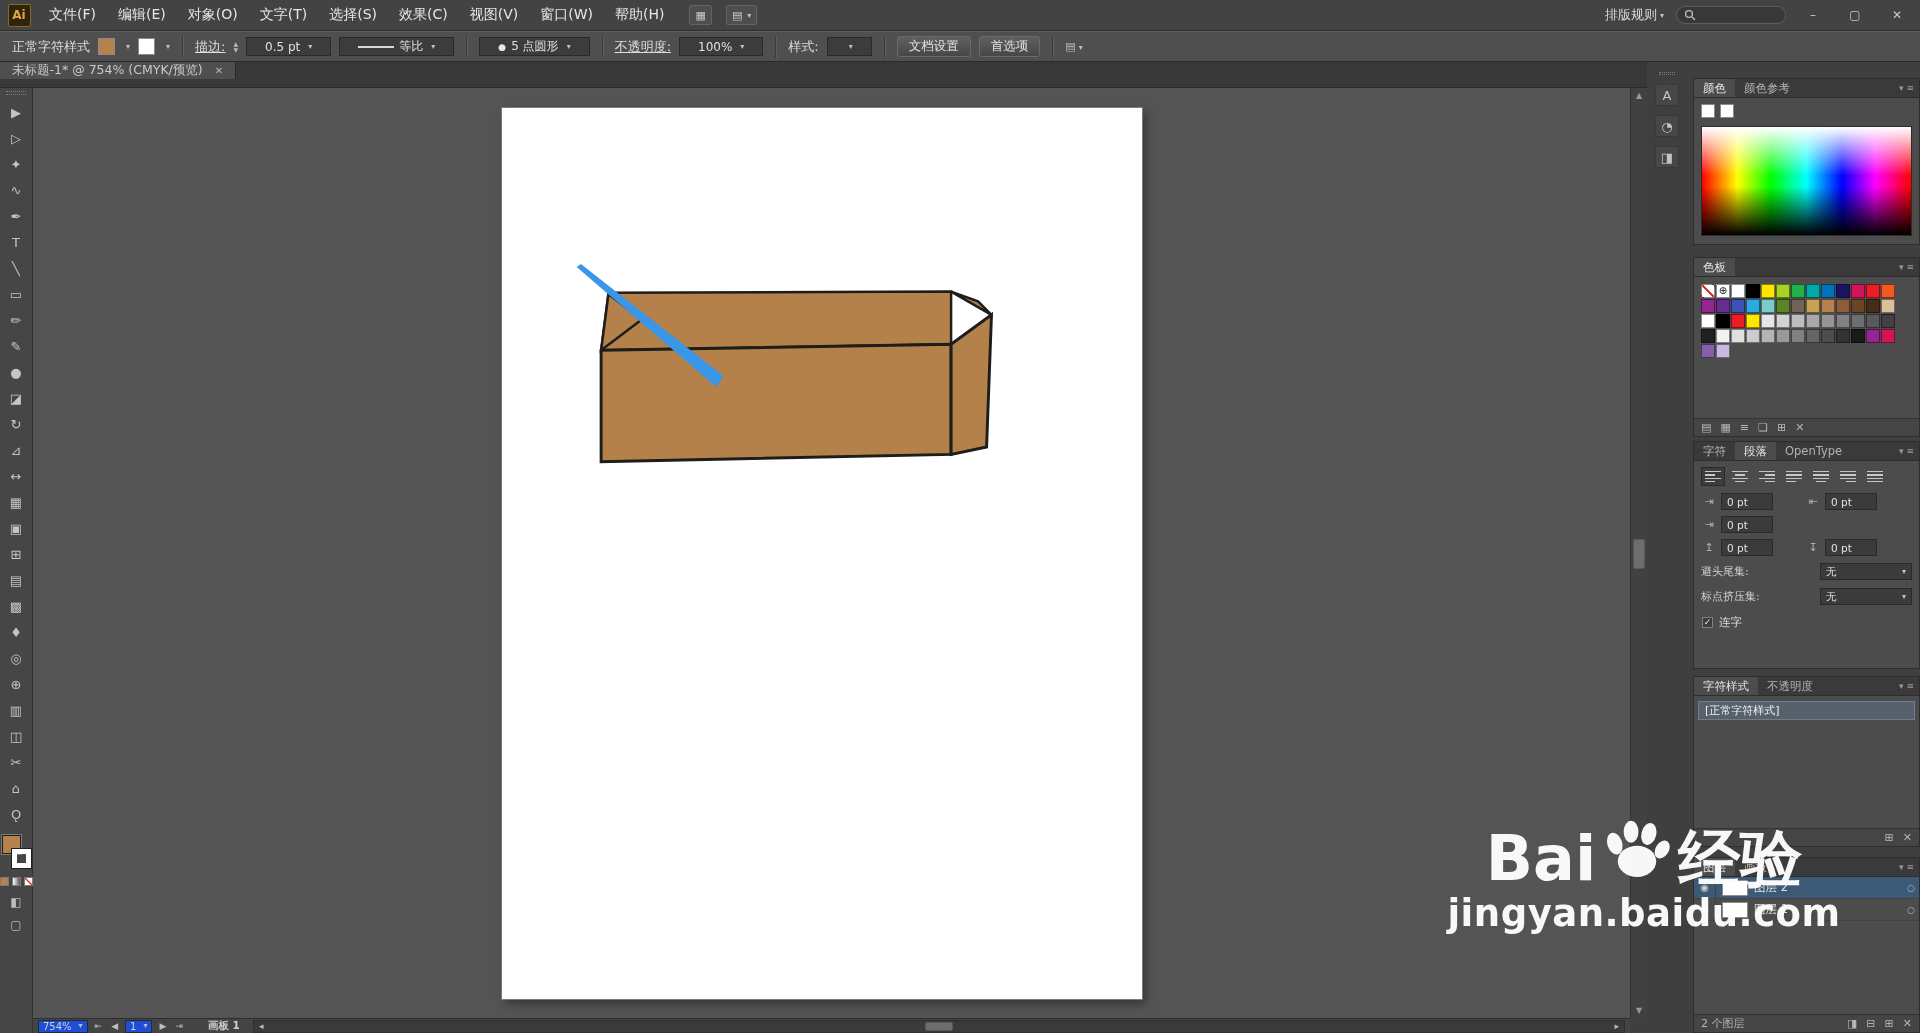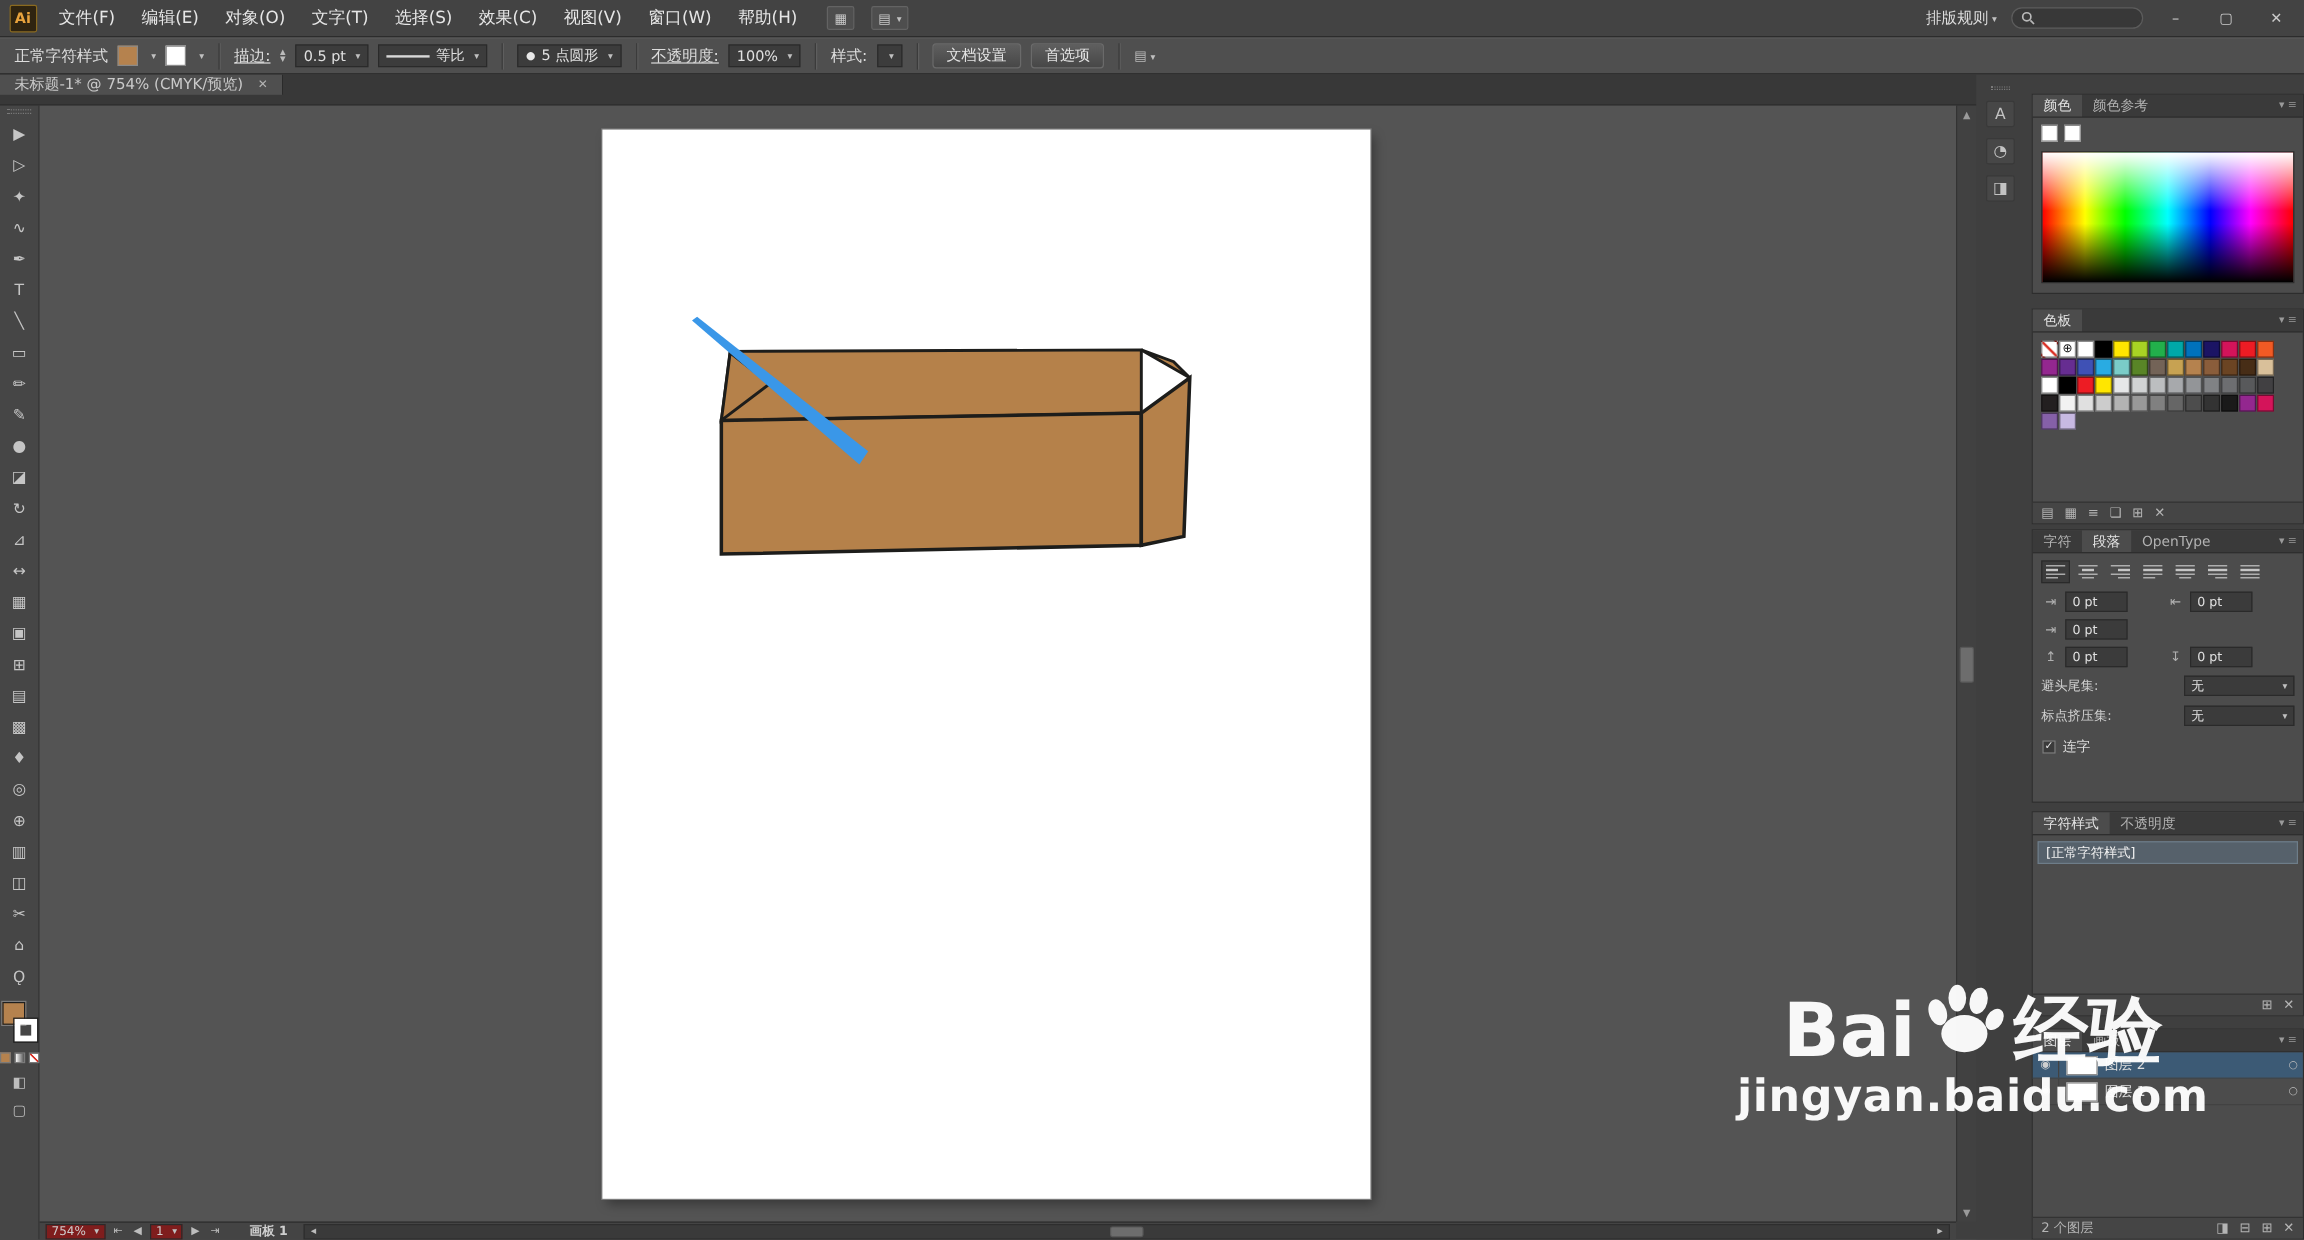--- a/index.html
+++ b/index.html
@@ -30,21 +30,21 @@
   
   .controlbar { position:absolute; left:0; top:31px; width:1920px; height:31px; background:#4f4f4f;
     border-top:1px solid #606060; border-bottom:1px solid #2a2a2a; display:flex; align-items:center;
     padding:0 12px; gap:8px; font-size:13px; z-index:9;}
   .cb-sep { width:1px; height:22px; background:#3b3b3b; box-shadow:1px 0 0 #5e5e5e; margin:0 4px;}
   .chip { width:17px; height:17px; border:1px solid #8a8a8a; background:#fff; }
   .chip-none { background:linear-gradient(to top right,#fff 44%,#d93025 46%,#d93025 54%,#fff 56%); }
   .underlink { text-decoration:underline; }
   .stepper { display:flex; flex-direction:column; gap:1px; font-size:6px; color:#bbb; line-height:5px;}
   .cb-box { height:19px; background:#3c3c3c; border:1px solid #2a2a2a; display:flex; align-items:center;
-    padding:0 6px; gap:5px; font-size:12px; color:#e0e0e0;}
+    padding:0 18px; gap:5px; font-size:12px; color:#e0e0e0;}
   .profile-line { display:inline-block; width:36px; height:2px; background:#d8d8d8; }
   .brush-dot { font-size:9px; color:#e8e8e8; }
   .cb-btn { height:21px; border:1px solid #6a6a6a; border-radius:3px;
     background:linear-gradient(#5f5f5f,#474747); padding:0 11px; display:flex; align-items:center;
     font-size:12.5px; color:#e3e3e3;}
 
   
   .tabbar { position:absolute; left:0; top:62px; width:1647px; height:26px; background:#383838;
     border-bottom:1px solid #2a2a2a; display:flex; align-items:flex-start; }
   .doc-tab { background:#4f4f4f; color:#c9c9c9; display:flex; align-items:center; padding:0 12px;
@@ -78,21 +78,21 @@
   .vscroll { position:absolute; left:1630px; top:88px; width:17px; height:930px; background:#414141;
     border-left:1px solid #333; }
   .vs-arrow { height:15px; display:flex; align-items:center; justify-content:center; color:#9a9a9a; font-size:8px;}
   .vs-arrow.bottom { position:absolute; bottom:0; left:0; right:0; }
   .vs-thumb { position:absolute; left:2px; top:451px; width:12px; height:30px; background:#6d6d6d;
     border:1px solid #585858; border-radius:2px;}
 
   .statusbar { position:absolute; left:33px; top:1018px; width:1597px; height:15px; background:#444;
     border-top:1px solid #2e2e2e; display:flex; align-items:center; font-size:10.5px; gap:5px;
     padding:0 5px; color:#cfcfcf;}
-  .sb-box { height:13px; background:#7f1d1d; border:1px solid #2a2a2a; display:flex; align-items:flex-start;
+  .sb-box { height:13px; background:#1d4ed8; border:1px solid #2a2a2a; display:flex; align-items:flex-start;
     padding:0 4px; gap:4px; font-size:10px;}
   .sb-nav { color:#bdbdbd; font-size:9px; padding:0 2px;}
   .hscroll { flex:1; height:13px; background:#3a3a3a; border:1px solid #2e2e2e; position:relative;
     margin-left:8px; display:flex; align-items:center; justify-content:space-between; padding:0 3px;}
   .hs-thumb { position:absolute; left:49%; top:1px; width:28px; height:9px; background:#6d6d6d;
     border:1px solid #585858; border-radius:2px;}
 
   
   .dock { position:absolute; left:1647px; top:62px; width:273px; height:971px; background:#3f3f3f; }
   .dock-strip { position:absolute; left:6px; top:10px; width:28px; display:flex; flex-direction:column;

